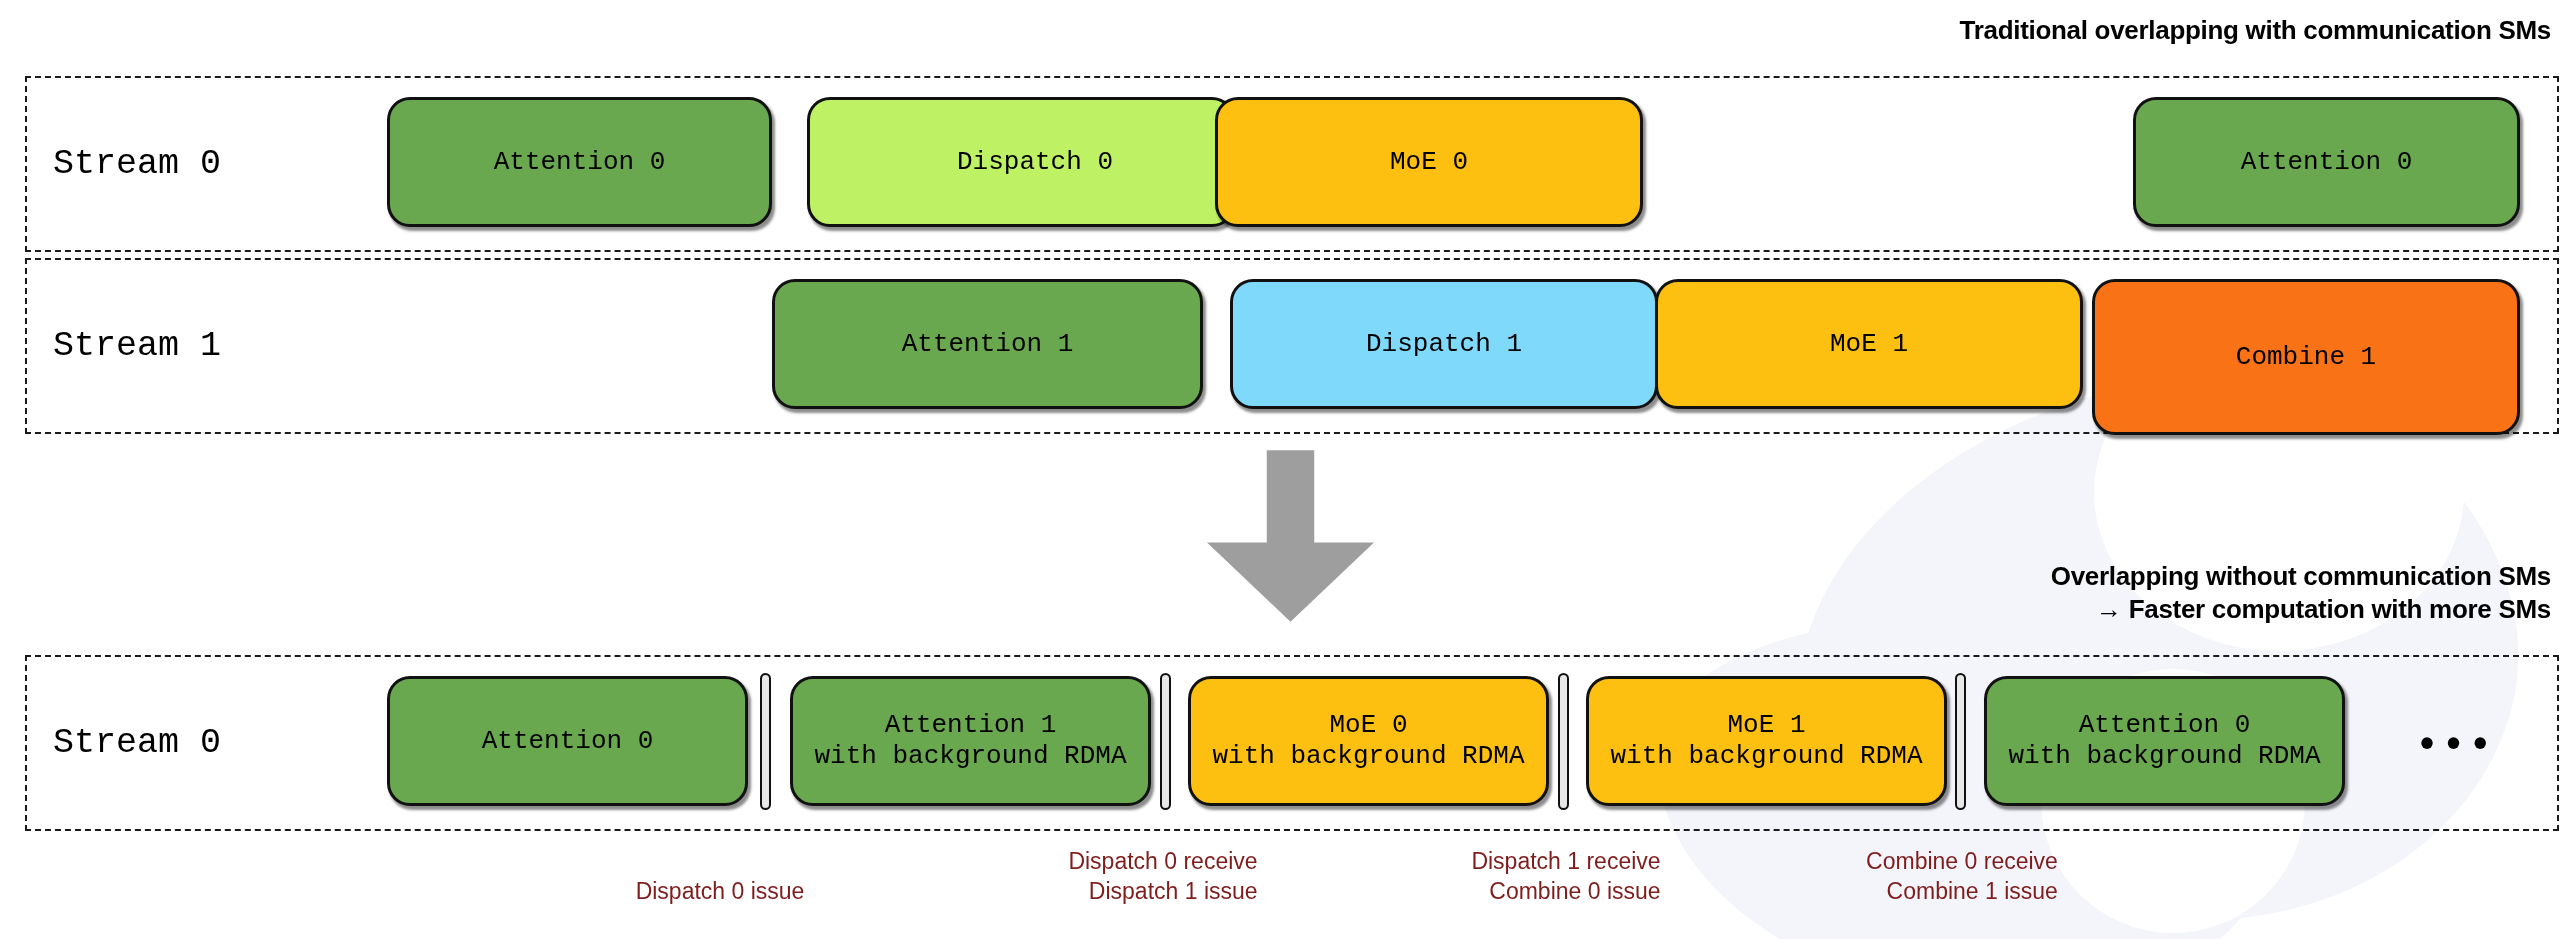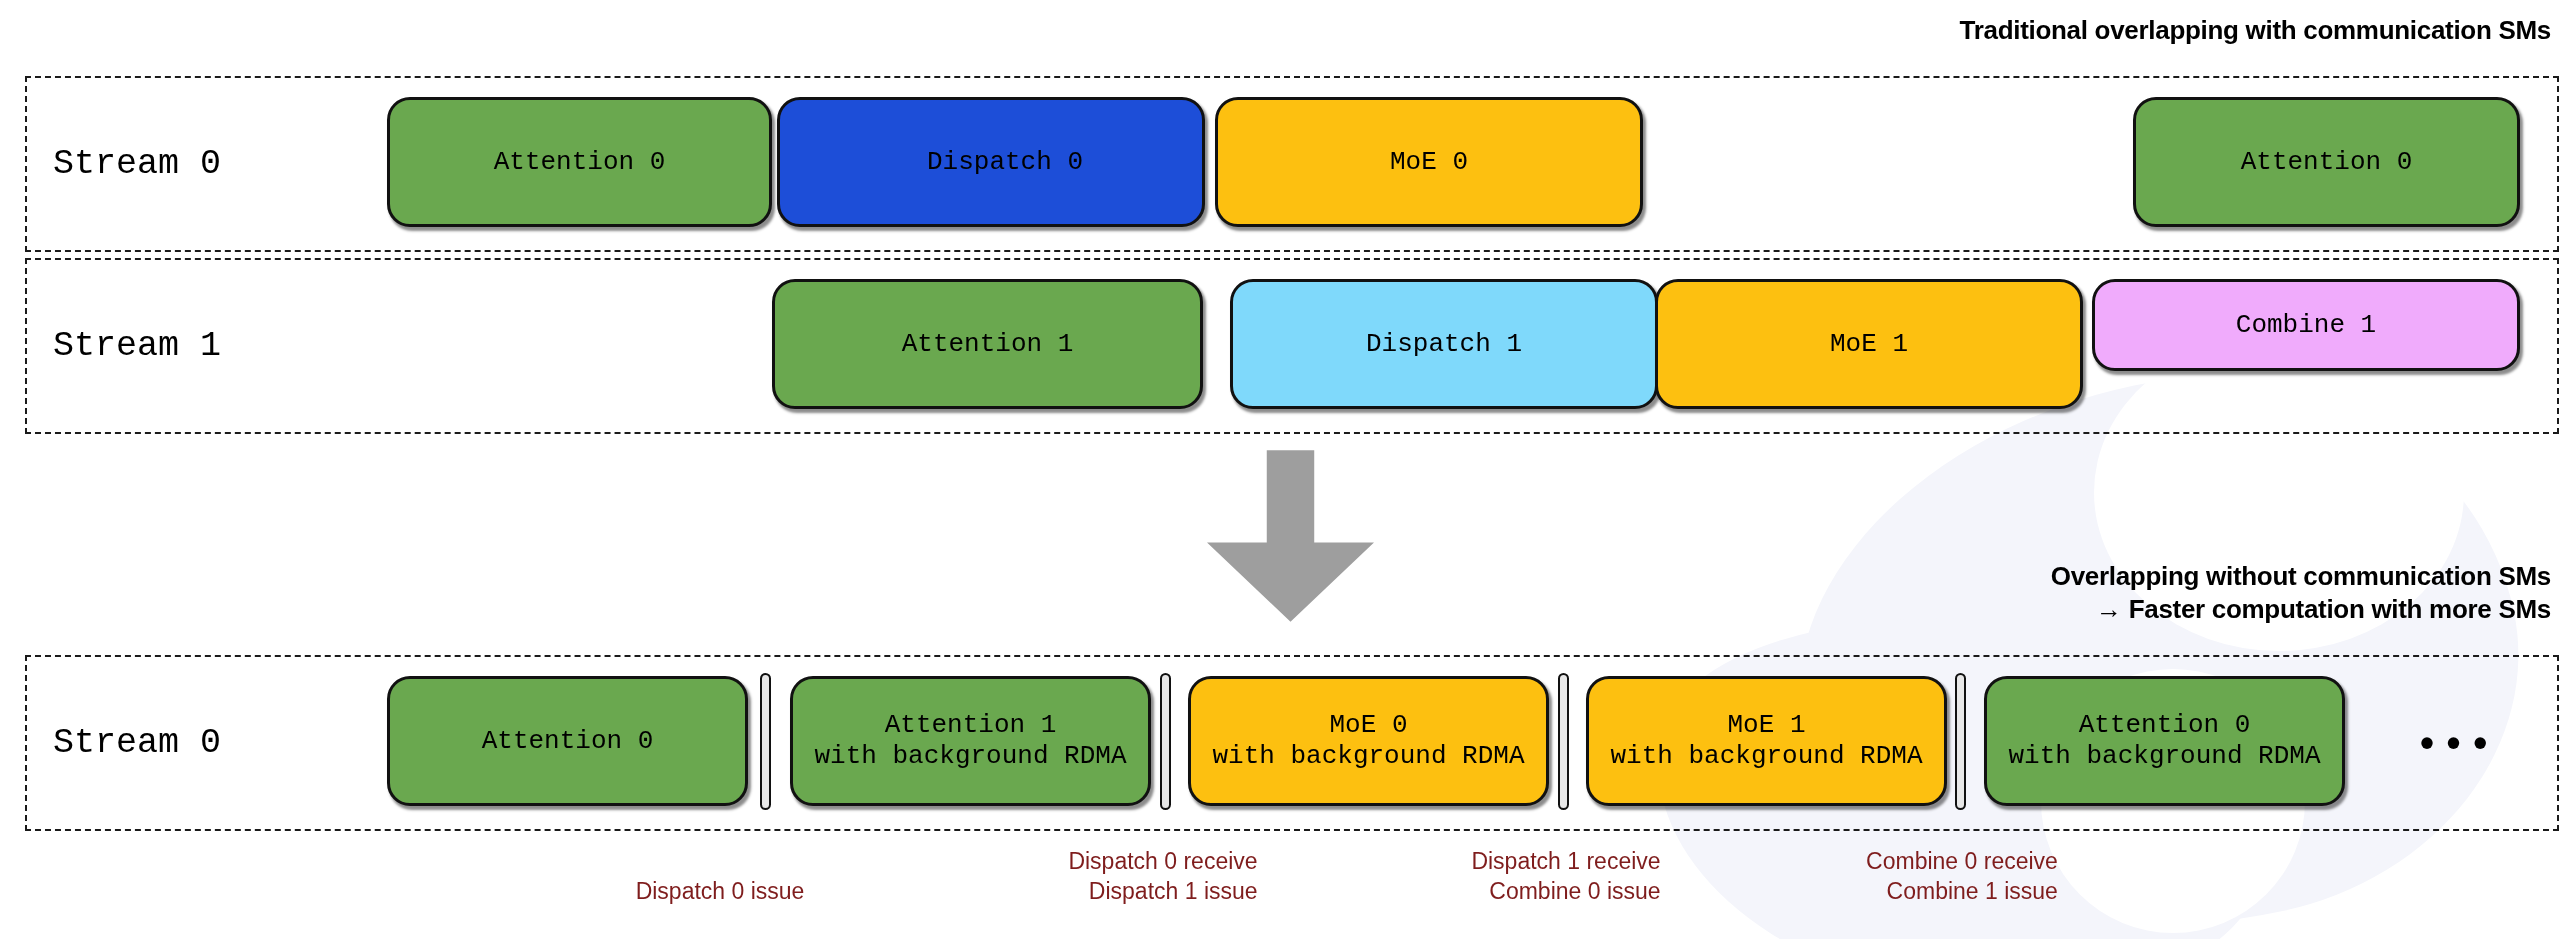--- a/index.html
+++ b/index.html
@@ -151,42 +151,42 @@
   <div class="watermark wm-d"></div>
 
   <div class="heading" style="right:25px; top:14px;">Traditional overlapping with communication SMs</div>
 
   <div id="traditional-lanes">
       <div class="lane" style="left: 25px; width: 2534px; top: 76px; height: 176px;">
         <div class="lane-label" style="left: 26px;">Stream 0</div>
         <div class="block" style="left: 360px; width: 385px; top: 19.4px; height: 130px; background: rgb(106, 168, 79);">
           <div class="title">Attention 0</div>
         </div>
-        <div class="block" style="left: 750px; width: 428px; top: 19.4px; height: 130px; background: #1d4ed8; padding-left: 28px;">
+        <div class="block" style="left: 780px; width: 428px; top: 19.4px; height: 130px; background: #bef264; padding-left: 28px;">
           <div class="title">Dispatch 0</div>
         </div>
         <div class="block" style="left: 1188px; width: 428px; top: 19.4px; height: 130px; background: rgb(253, 192, 16);">
           <div class="title">MoE 0</div>
         </div>
         <div class="block" style="left: 2106px; width: 387px; top: 19.4px; height: 130px; background: rgb(106, 168, 79);">
           <div class="title">Attention 0</div>
         </div>
       </div>
       <div class="lane" style="left: 25px; width: 2534px; top: 258px; height: 176px;">
         <div class="lane-label" style="left: 26px;">Stream 1</div>
         <div class="block" style="left: 745px; width: 431px; top: 19.4px; height: 130px; background: rgb(106, 168, 79);">
           <div class="title">Attention 1</div>
         </div>
         <div class="block" style="left: 1188px; width: 428px; top: 19.4px; height: 130px; background: rgb(127, 217, 251); margin-left: 15px;">
           <div class="title">Dispatch 1</div>
         </div>
         <div class="block" style="left: 1628px; width: 428px; top: 19.4px; height: 130px; background: rgb(253, 192, 16);">
           <div class="title">MoE 1</div>
         </div>
-        <div class="block" style="left: 2065px; width: 428px; top: 19.4px; height: 92px; background: #f0abfc;">
+        <div class="block" style="left: 2065px; width: 428px; top: 19.4px; height: 156px; background: #f97316;">
           <div class="title">Combine 1</div>
         </div>
       </div>
     </div>
 
   <div class="arrow" style="left:1207px; top:450px;">
     <svg width="167" height="172" viewBox="0 0 190 195" aria-hidden="true">
       <polygon points="68,0 122,0 122,105 190,105 95,195 0,105 68,105" fill="#9e9e9e"></polygon>
     </svg>
   </div>

